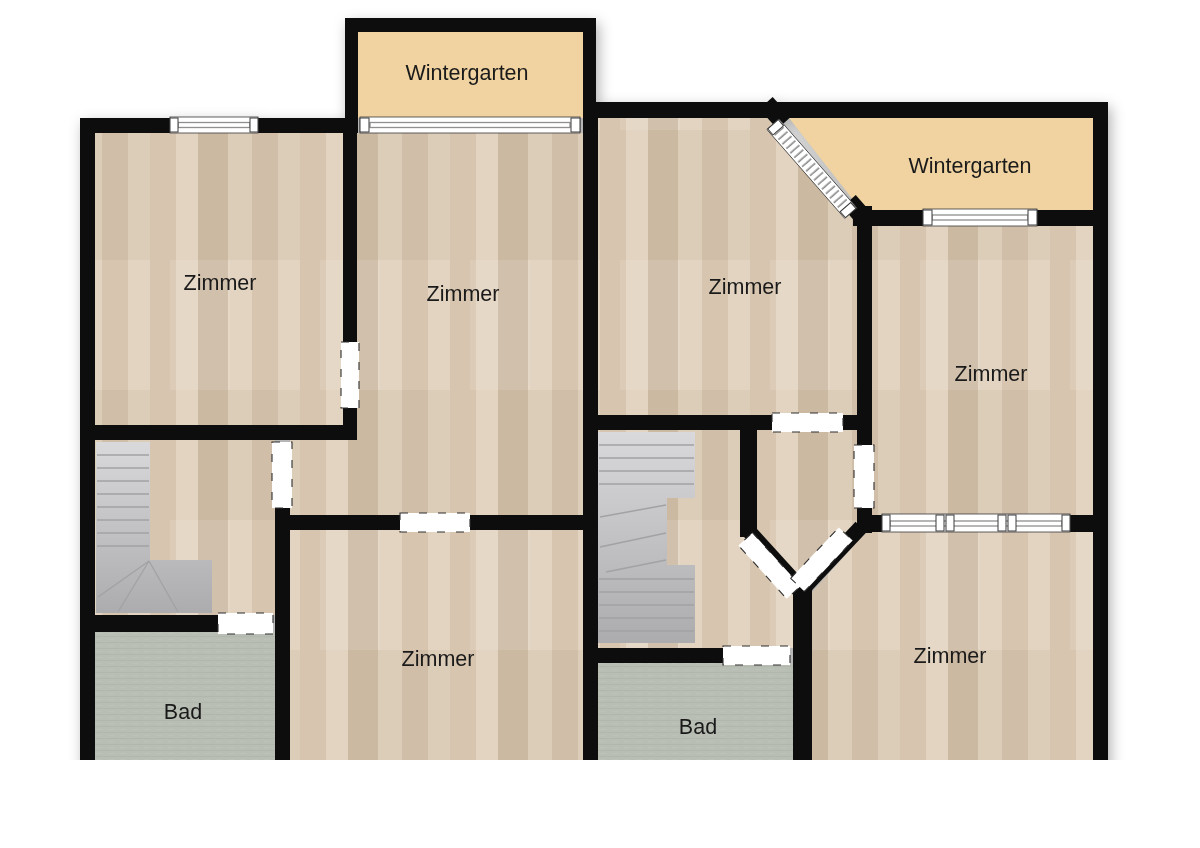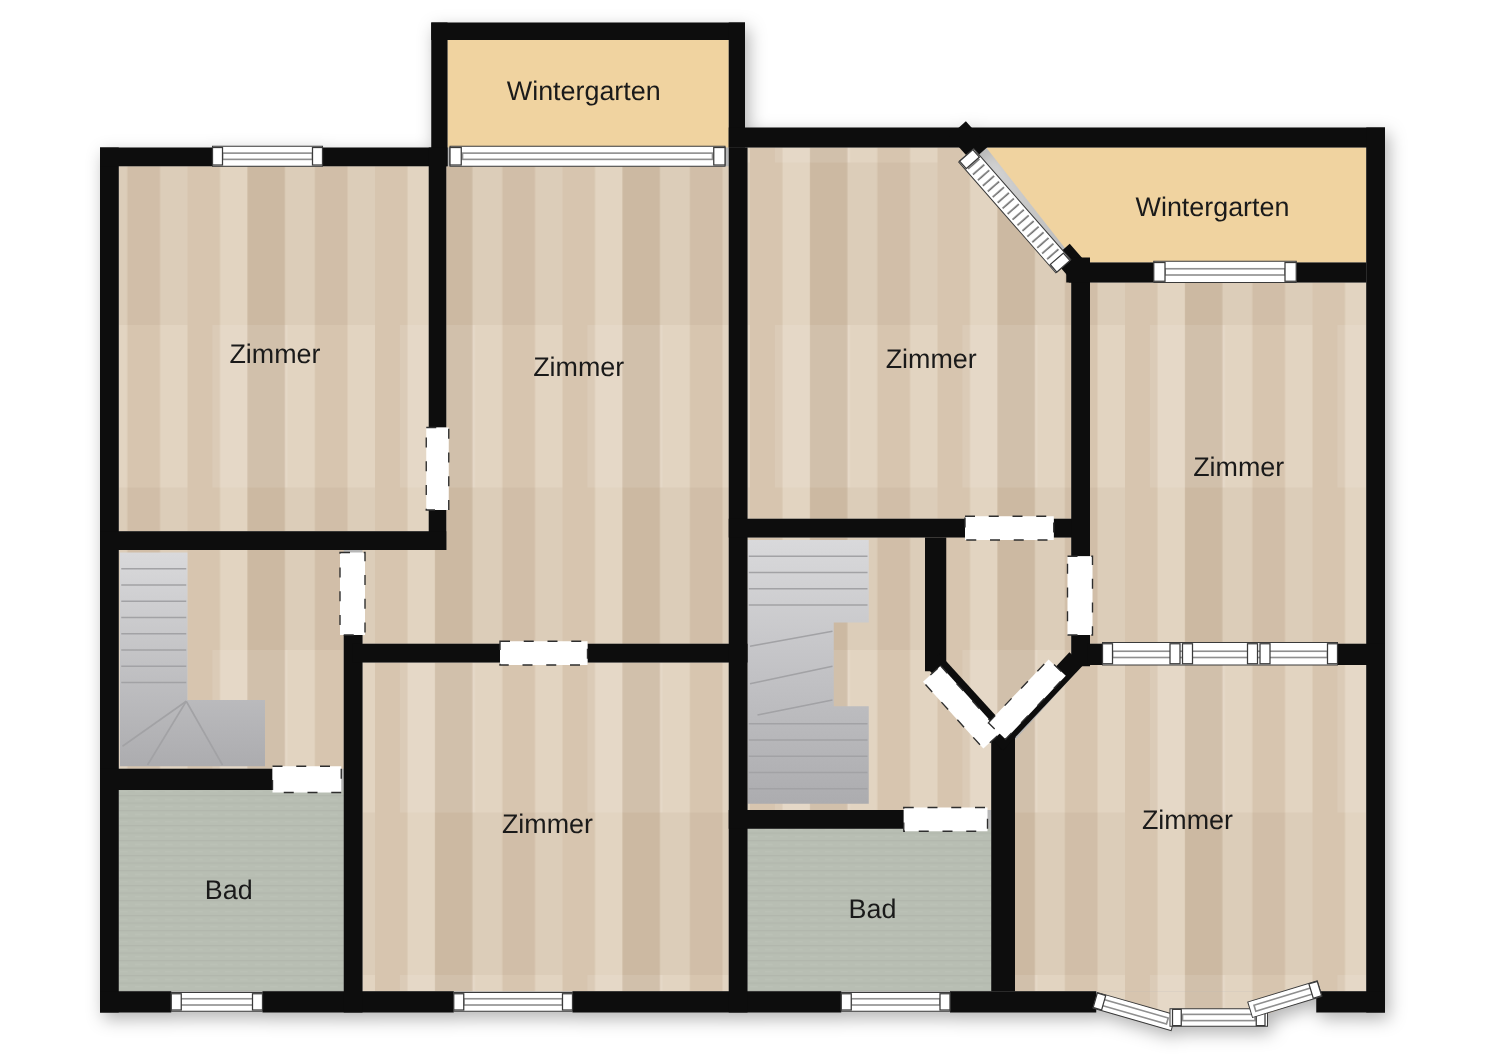--- a/index.html
+++ b/index.html
@@ -10,21 +10,21 @@
     --c-wood-dark:#ccb9a2;
     --c-wintergarten:#f0d3a0;
     --c-bathroom:#b8beb3;
     --c-stairs-light:#d9d9db;
     --c-stairs-dark:#acacaf;
     --c-window-frame:#8f8f8f;
     --c-label:#1a1a1a;
     --c-background:#ffffff;
   }
   html,body{margin:0;padding:0;background:var(--c-background);}
-  .plan-wrap{width:1200px;height:848px;position:relative;background:var(--c-background);}
+  .plan-wrap{width:1200px;height:760px;position:relative;background:var(--c-background);}
   svg{display:block;}
   .wall{fill:var(--c-wall);stroke:none;}
   .wall-line{stroke:var(--c-wall);fill:none;}
   .floor-wood{fill:url(#woodPat);}
   .floor-wg{fill:var(--c-wintergarten);}
   .floor-bath{fill:url(#bathPat);}
   .win-frame{fill:#ffffff;stroke:#3a3a3a;stroke-width:0.8;}
   .win-glaze{fill:none;stroke:var(--c-window-frame);stroke-width:1.3;}
   .win-cap{fill:#ffffff;stroke:#3a3a3a;stroke-width:1;}
   .door{fill:#ffffff;stroke:#2e2e2e;stroke-width:1.1;stroke-dasharray:8 11;}

